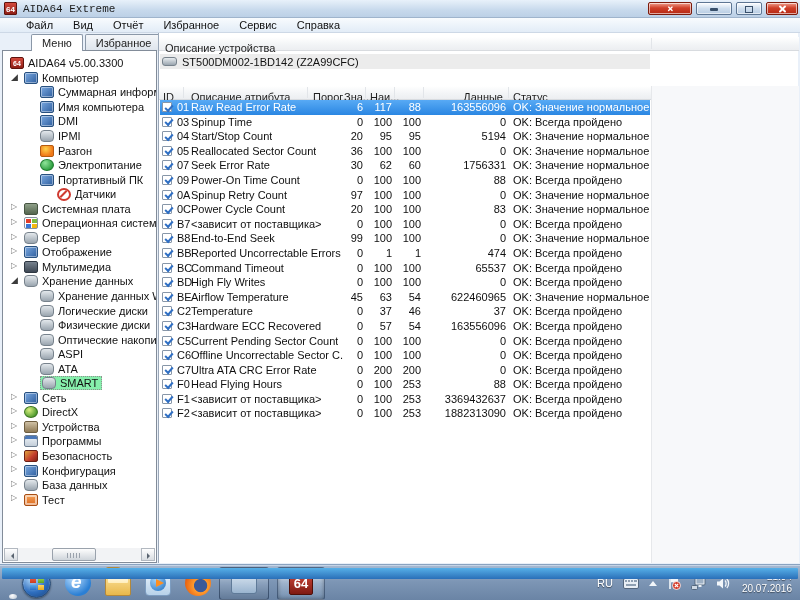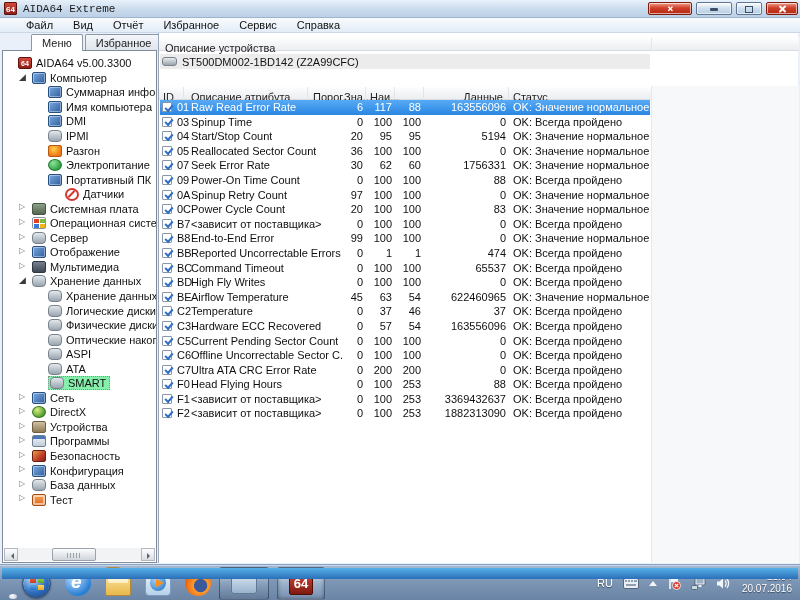--- a/index.html
+++ b/index.html
@@ -34,21 +34,21 @@
     display:flex; align-items:center; padding-left:16px; }
   .menu-item { padding:1px 10px; color:#111; cursor:default; }
 
   
   #tabs { position:absolute; left:2px; top:34px; height:17px; display:flex;margin-left:29px; }
   .tab { padding:2px 10px 2px 10px; border:1px solid #8b98a8; border-bottom:none;
     background:linear-gradient(#f4f6f9,#dde4ec); color:#222; border-radius:2px 2px 0 0; margin-right:2px; }
   .tab.active { background:#fff; position:relative; z-index:3; height:17px; }
   #tree-panel { position:absolute; left:2px; top:50px; width:155px; height:513px;
     background:#fff; border:1px solid #828c99; overflow:hidden; }
-  #tree { position:absolute; left:12px; top:5px; width:200px; }
+  #tree { position:absolute; left:4px; top:5px; width:200px; }
   .trow { position:relative; height:14.55px; display:flex; align-items:center; white-space:nowrap; }
   .texp { position:absolute; left:4px; top:1px; width:10px; font-size:8px; color:#7a7a7a; }
   .texp.open { color:#3b3b3b; font-size:9px; }
   .ti { display:inline-block; width:14px; height:12px; border-radius:2px; margin-right:4px;
     flex:0 0 14px; border:1px solid rgba(90,100,115,.55);
     background:linear-gradient(#cfd6dc,#97a1ab); color:#fff; font-size:7px; font-weight:bold;
     text-align:center; line-height:11px; }
   .tlabel { color:#111; }
   .tsel { display:flex; align-items:center; background:#86efac; border:1px dotted #8f8f8f; padding:0 3px 0 1px; }
   
@@ -475,21 +475,21 @@
               <span class="c-attr">&lt;зависит от поставщика&gt;</span>
               <span class="c-thr">0</span>
               <span class="c-val">100</span>
               <span class="c-wor">100</span>
               <span class="c-dat">0</span>
               <span class="c-sta">OK: Всегда пройдено</span>
             </div>
             <div class="row">
               <i class="cb"></i>
               <span class="c-id">B8</span>
-              <span class="c-attr">End-to-End Error</span>
+              <span class="c-attr">End-to-End Seek</span>
               <span class="c-thr">99</span>
               <span class="c-val">100</span>
               <span class="c-wor">100</span>
               <span class="c-dat">0</span>
               <span class="c-sta">OK: Значение нормальное</span>
             </div>
             <div class="row">
               <i class="cb"></i>
               <span class="c-id">BB</span>
               <span class="c-attr">Reported Uncorrectable Errors</span>

